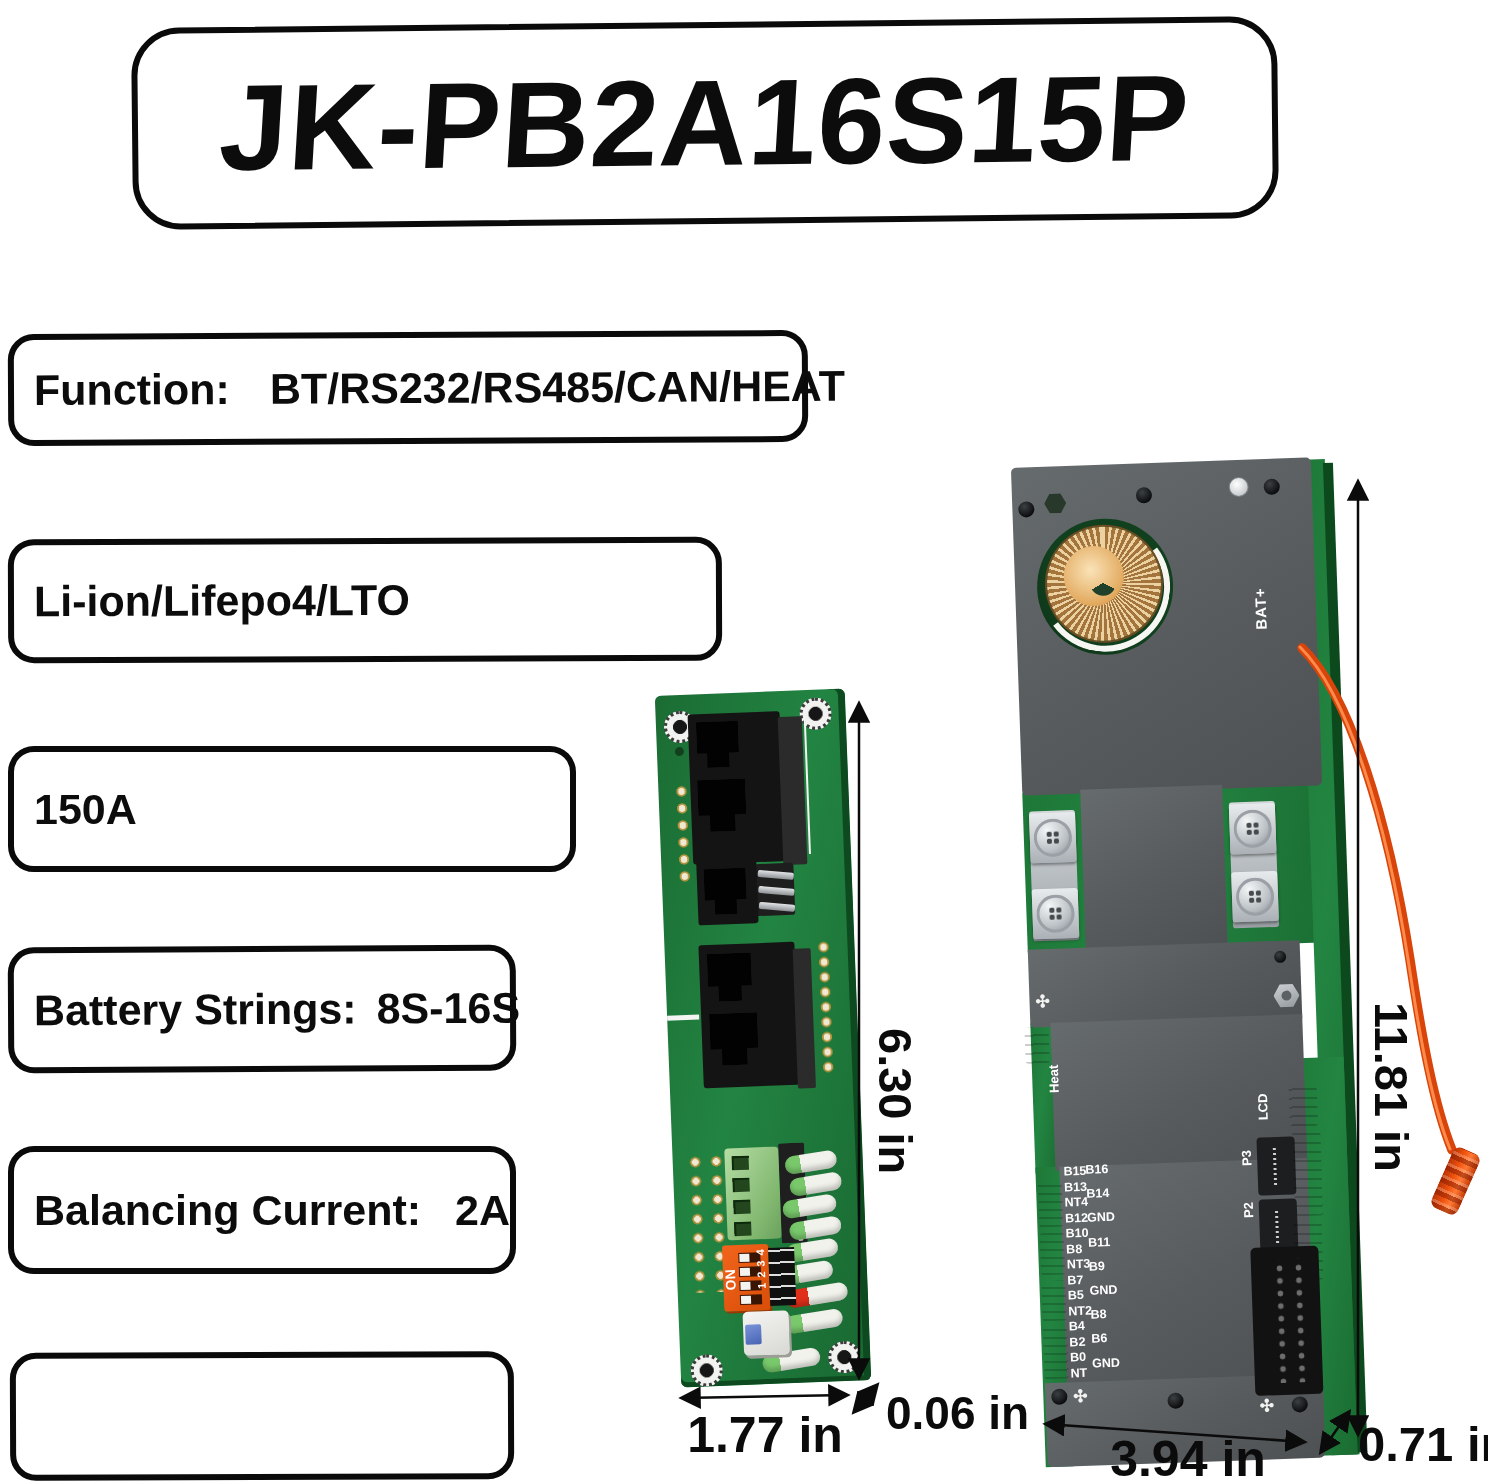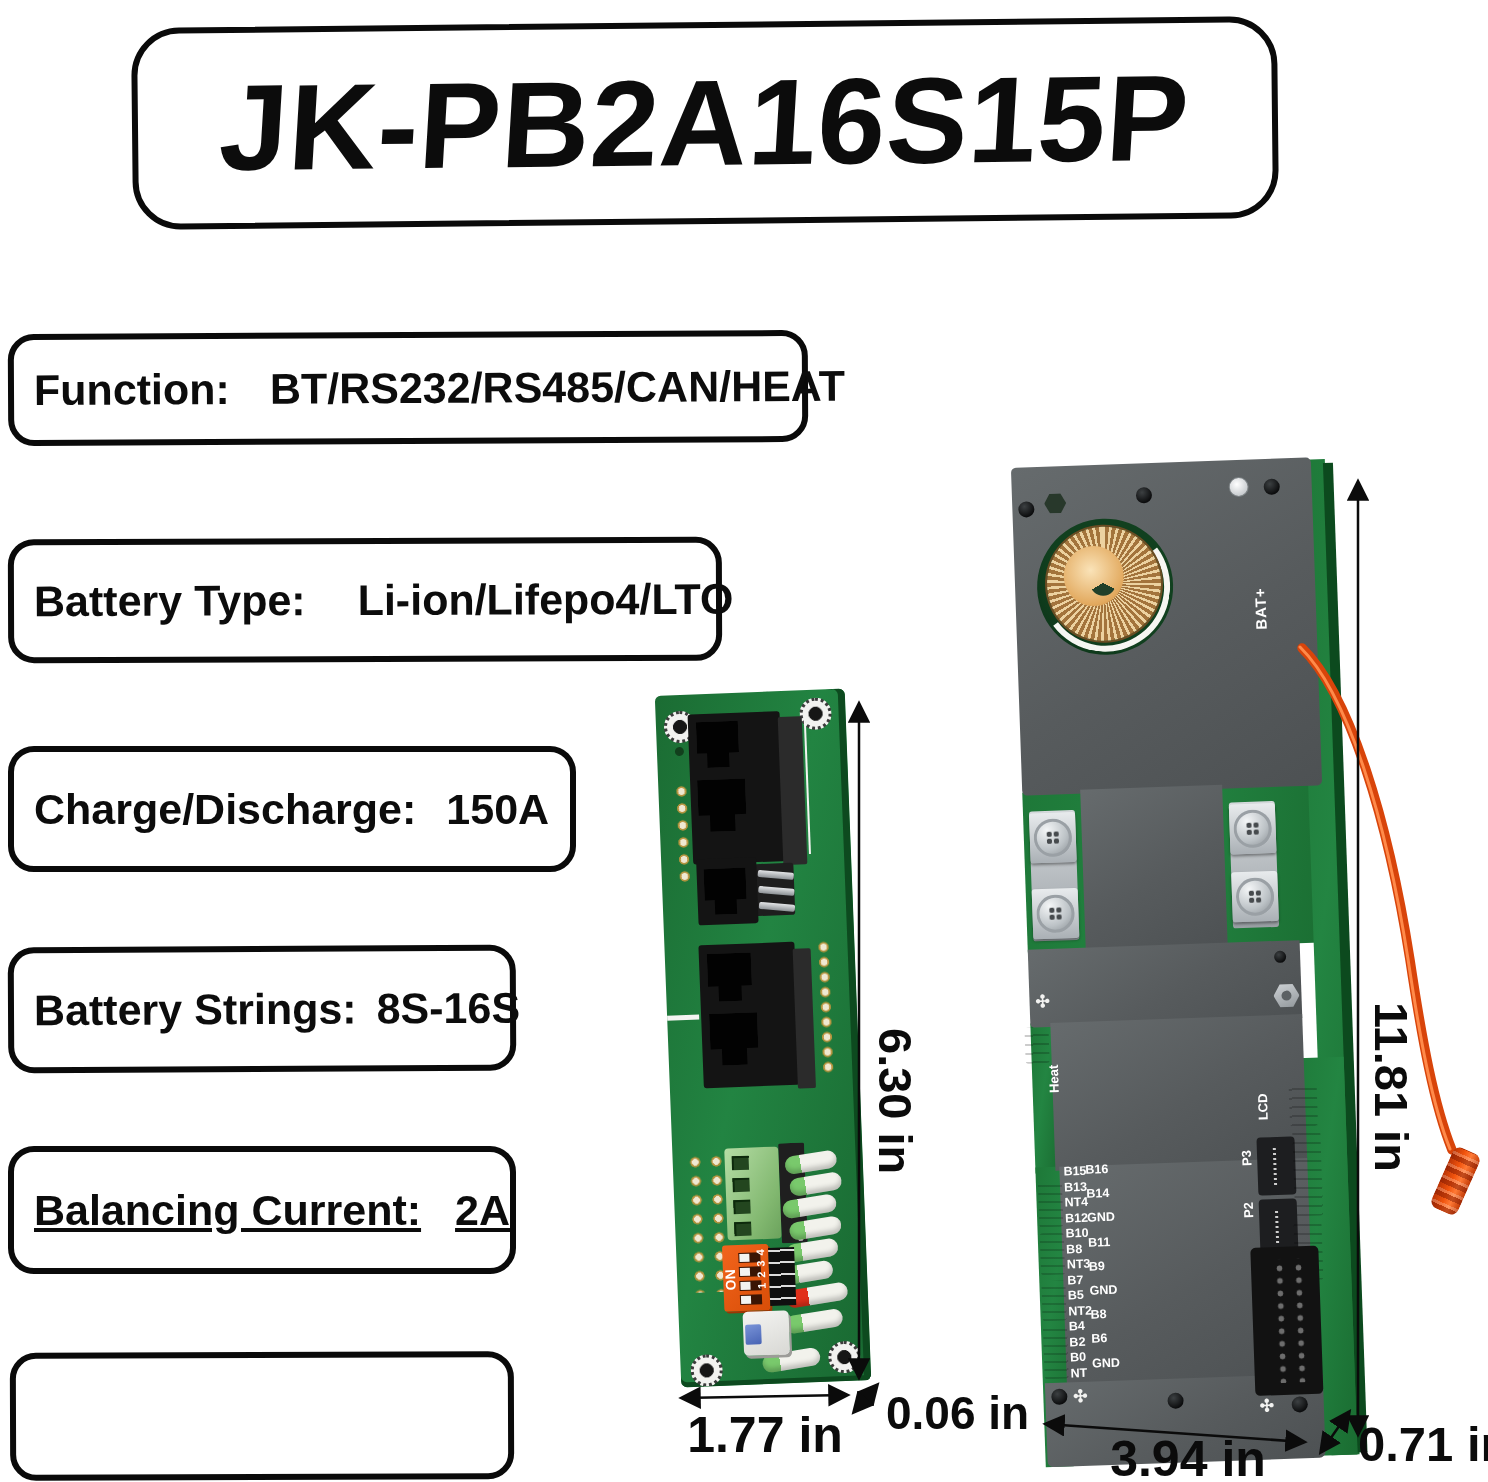--- a/index.html
+++ b/index.html
@@ -11,21 +11,21 @@
              transform:rotate(-0.6deg);}
   .title-box span{font-size:122px;font-weight:bold;letter-spacing:1px;transform:skewX(-4deg);white-space:nowrap;}
   
   .spec{position:absolute;border:6px solid #0a0a0a;border-radius:26px;background:#fff;display:flex;
         align-items:center;padding:0 20px;white-space:nowrap;font-weight:bold;}
   .spec .lbl,.spec .val{font-size:43px;font-weight:bold;}
   #spec-0{left:8px;top:332px;width:748px;height:100px;gap:40px;transform:rotate(-0.3deg);}
   #spec-1{left:8px;top:538px;width:662px;height:112px;gap:52px;transform:rotate(-0.2deg);}
   #spec-2{left:8px;top:746px;width:516px;height:114px;gap:30px;}
   #spec-3{left:8px;top:946px;width:456px;height:114px;gap:20px;transform:rotate(-0.3deg);}
-  #spec-4{left:8px;top:1146px;width:456px;height:116px;gap:34px;text-decoration:underline;}
+  #spec-4{left:8px;top:1146px;width:456px;height:116px;gap:34px;}
   #spec-5{left:10px;top:1352px;width:452px;height:116px;gap:28px;transform:rotate(-0.2deg);}
   
   .vtext{writing-mode:vertical-rl;transform:rotate(180deg);color:#fff;font-weight:bold;position:absolute;}
   .screw{position:absolute;width:26px;height:26px;border-radius:50%;border:3px dotted #3c3c3c;
          background:radial-gradient(circle,#161616 0 37%,#f2f2f0 39%);}
   .pads{position:absolute;background-image:radial-gradient(circle,#efe8d2 3.2px,#b7943e 3.6px 4.8px,rgba(0,0,0,0) 5.4px);}
   
   .small-board{position:absolute;left:668px;top:692px;width:190px;height:692px;transform:rotate(-2.2deg);
                background:linear-gradient(105deg,#1b6c33,#228442 45%,#196831);border-radius:6px;
                box-shadow:inset -7px 0 0 #0d4a1f, inset 0 -5px 0 #0d4a1f;}
@@ -112,25 +112,23 @@
 
   <div class="title-box">
     <span>JK-PB2A16S15P</span>
   </div>
 
   <div class="spec" id="spec-0">
     <span class="lbl">Function:</span>
     <span class="val">BT/RS232/RS485/CAN/HEAT</span>
   </div>
   <div class="spec" id="spec-1">
-    <span class="lbl">Battery Type:</span>
     <span class="val">Li-ion/Lifepo4/LTO</span>
   </div>
   <div class="spec" id="spec-2">
-    <span class="lbl">Charge/Discharge:</span>
     <span class="val">150A</span>
   </div>
   <div class="spec" id="spec-3">
     <span class="lbl">Battery Strings:</span>
     <span class="val">8S-16S</span>
   </div>
   <div class="spec" id="spec-4">
     <span class="lbl">Balancing Current:</span>
     <span class="val">2A</span>
   </div>

